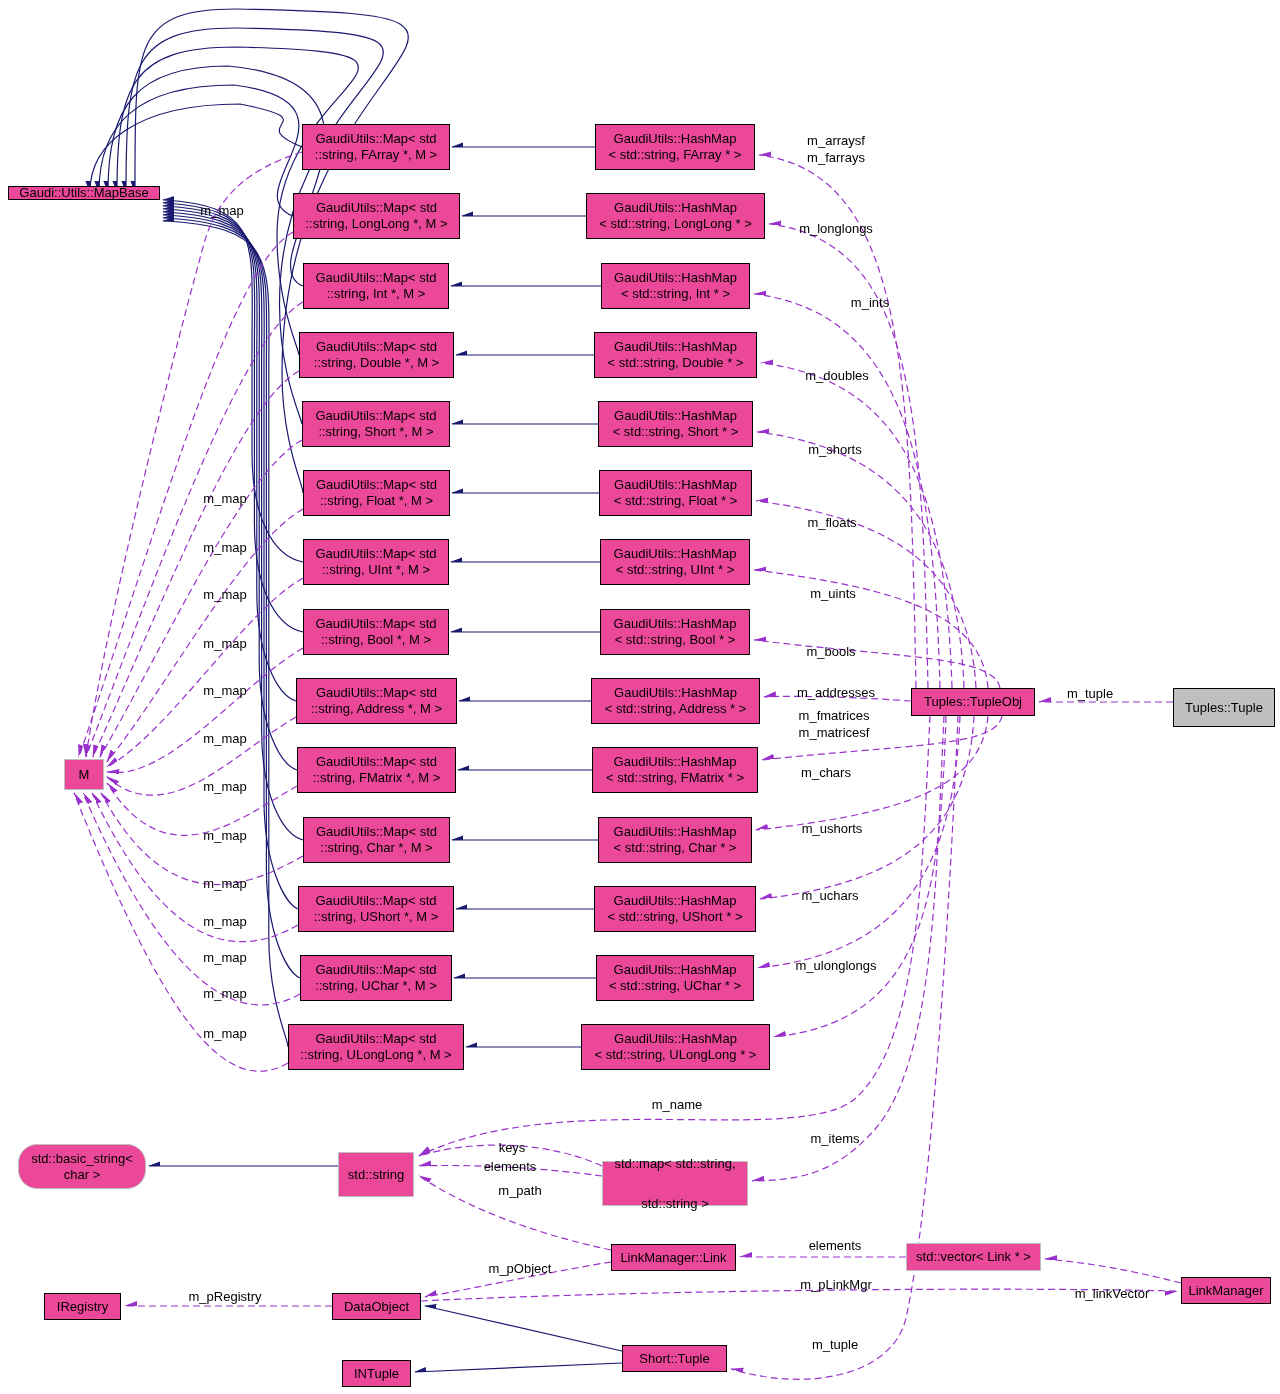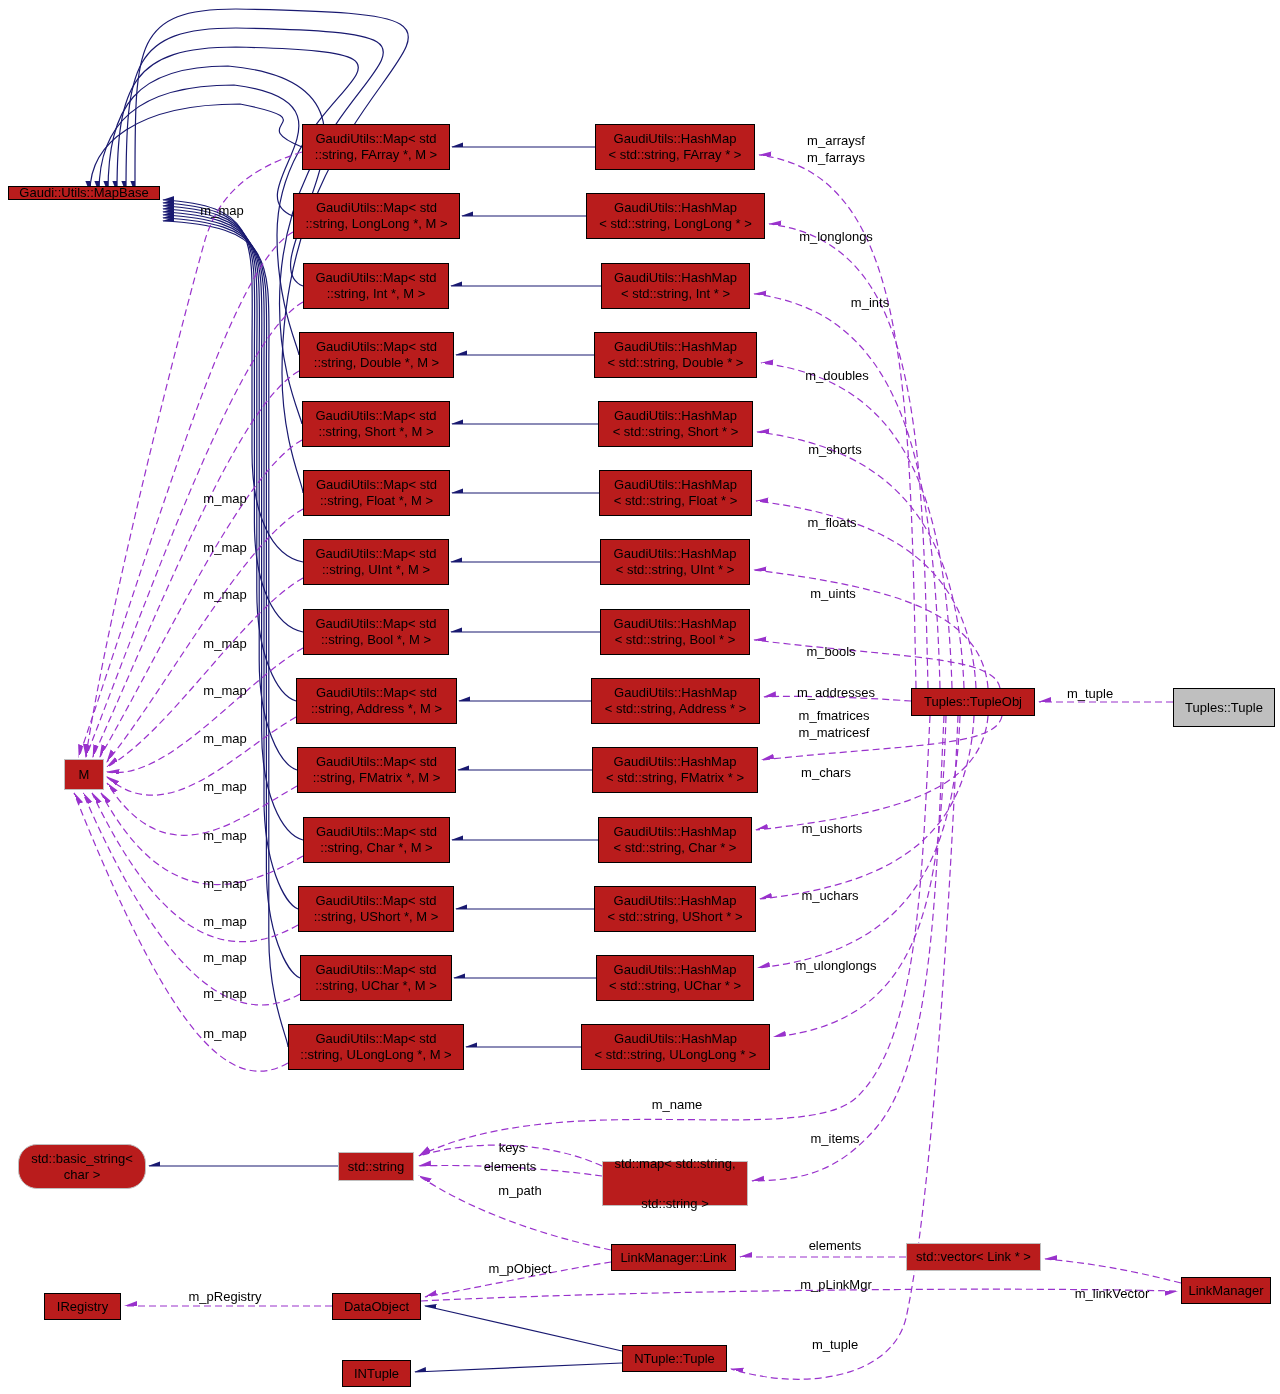--- a/index.html
+++ b/index.html
@@ -2,21 +2,21 @@
 <html><head>
 <meta charset="utf-8">
 <style>
   html,body { margin:0; padding:0; background:#ffffff; }
   #canvas {
     position:relative; width:1280px; height:1394px; overflow:hidden;
     font-family:"Liberation Sans", sans-serif; font-size:13px; color:#000; background:#fff;
   }
   #edges { position:absolute; left:0; top:0; }
   .node {
-    position:absolute; box-sizing:border-box; background:#b91c1c;
+    position:absolute; box-sizing:border-box; background:#ec4899;
     border:1px solid #000; display:flex; flex-direction:column;
     align-items:center; justify-content:center; text-align:center;
     line-height:16px; white-space:nowrap; z-index:2;
   }
   .node.ext { border-color:#bfbfbf; }
   .node.current { background:#bfbfbf; border:1.5px solid #000; }
   .elabel {
     position:absolute; transform:translate(-50%,-50%); white-space:nowrap;
     z-index:3; text-align:left; line-height:17px;
   }
@@ -134,21 +134,21 @@
     <div class="node" style="left: 911px; top: 688px; width: 124px; height: 28px;">
       <span>Tuples::TupleObj</span>
     </div>
     <div class="node current" style="left: 1173px; top: 688px; width: 102px; height: 39px;">
       <span>Tuples::Tuple</span>
     </div>
     <div class="node ext" style="left: 18px; top: 1144px; width: 128px; height: 45px; border-radius: 19px;">
       <span>std::basic_string&lt;</span>
       <span>char &gt;</span>
     </div>
-    <div class="node ext" style="left: 338px; top: 1152px; width: 76px; height: 29px;">
+    <div class="node ext" style="left: 338px; top: 1152px; width: 76px; height: 45px;">
       <span>std::string</span>
     </div>
     <div class="node ext" style="left: 602px; top: 1161px; width: 146px; height: 45px; gap: 24px;">
       <span>std::map&lt; std::string,</span>
       <span>std::string &gt;</span>
     </div>
     <div class="node" style="left: 611px; top: 1244px; width: 125px; height: 27px;">
       <span>LinkManager::Link</span>
     </div>
     <div class="node ext" style="left: 906px; top: 1243px; width: 135px; height: 28px;">
@@ -157,21 +157,21 @@
     <div class="node" style="left: 1181px; top: 1277px; width: 90px; height: 27px;">
       <span>LinkManager</span>
     </div>
     <div class="node" style="left: 44px; top: 1293px; width: 77px; height: 27px;">
       <span>IRegistry</span>
     </div>
     <div class="node" style="left: 332px; top: 1293px; width: 89px; height: 27px;">
       <span>DataObject</span>
     </div>
     <div class="node" style="left: 622px; top: 1345px; width: 105px; height: 27px;">
-      <span>NTuple::Tuple</span>
+      <span>Short::Tuple</span>
     </div>
     <div class="node" style="left: 342px; top: 1360px; width: 69px; height: 27px;">
       <span>INTuple</span>
     </div>
     <div class="node" style="left: 302px; top: 124px; width: 148px; height: 46px;">
       <span>GaudiUtils::Map&lt; std</span>
       <span>::string, FArray *, M &gt;</span>
     </div>
     <div class="node" style="left: 595px; top: 124px; width: 160px; height: 46px;">
       <span>GaudiUtils::HashMap</span>
@@ -278,21 +278,21 @@
       <span>::string, ULongLong *, M &gt;</span>
     </div>
     <div class="node" style="left: 581px; top: 1024px; width: 189px; height: 46px;">
       <span>GaudiUtils::HashMap</span>
       <span>&lt; std::string, ULongLong * &gt;</span>
     </div>
     <div class="elabel" style="left: 836px; top: 149px;">
       <div>m_arraysf</div>
       <div>m_farrays</div>
     </div>
-    <div class="elabel" style="left: 836px; top: 228px; margin-top: 8px;">
+    <div class="elabel" style="left: 836px; top: 228px;">
       <div>m_longlongs</div>
     </div>
     <div class="elabel" style="left: 829px; top: 302px; margin-left: 41px;">
       <div>m_ints</div>
     </div>
     <div class="elabel" style="left: 837px; top: 375px;">
       <div>m_doubles</div>
     </div>
     <div class="elabel" style="left: 835px; top: 449px;">
       <div>m_shorts</div>

